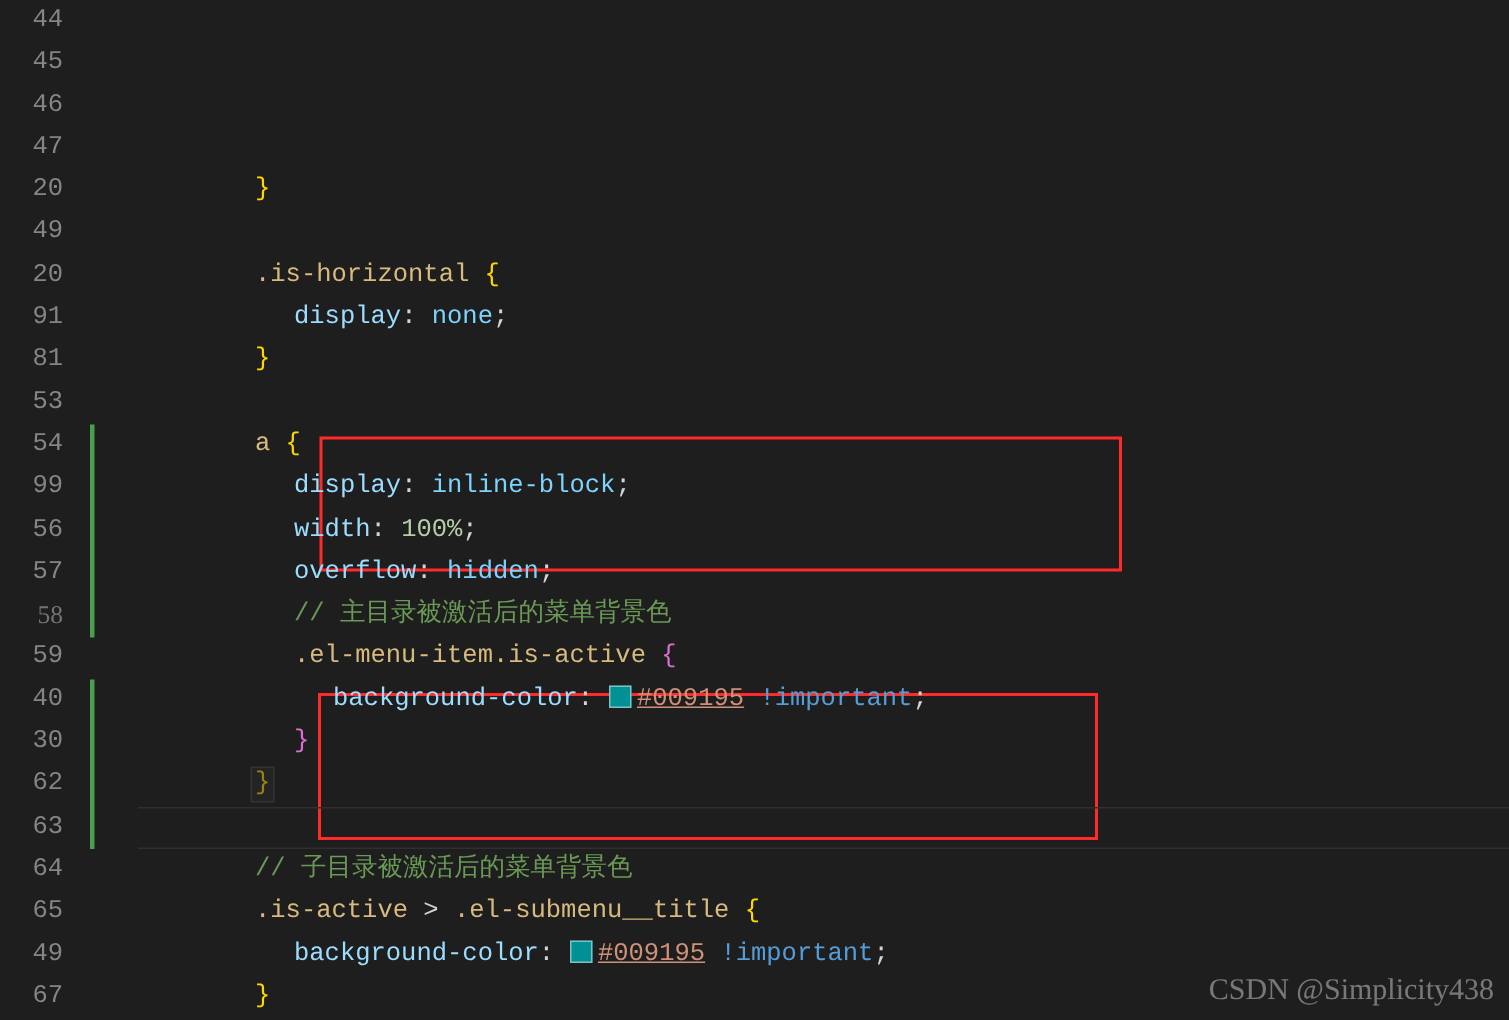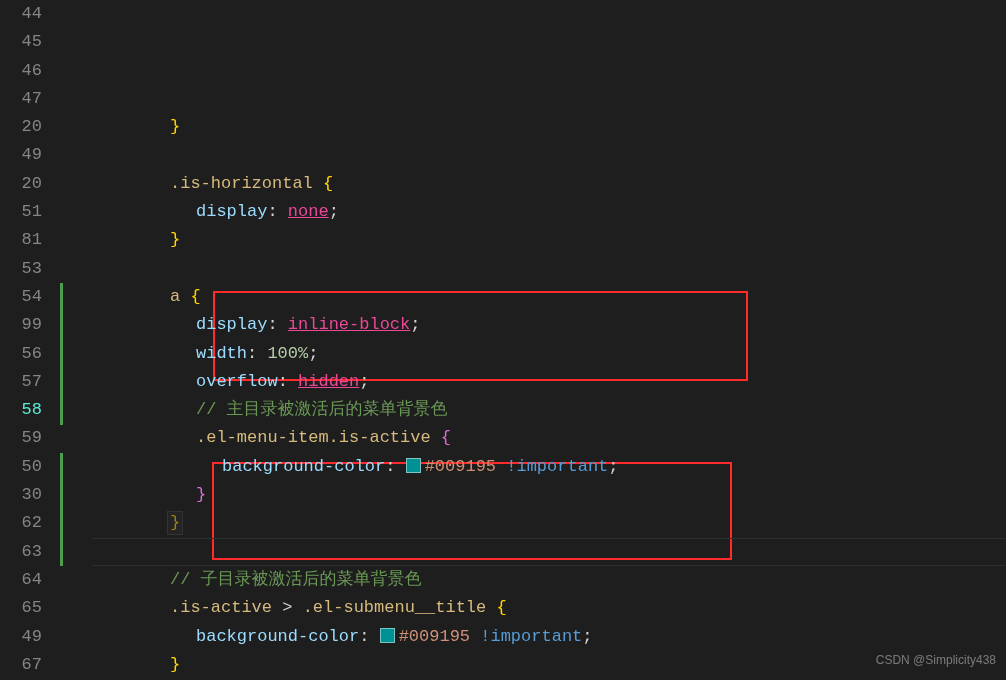--- a/index.html
+++ b/index.html
@@ -21,21 +21,21 @@
     text-align: right;
     color: #858585;
     padding-right: 6px;
     user-select: none;
     flex-shrink: 0;
   }
   .gutter .ln {
     height: 28.3px;
     padding-right: 12px;
   }
-  .gutter .ln.current { color: #5eead4; }
+  .gutter .ln.current { color: #737373; font-family: Liberation Serif, serif; }
   .mod-strip {
     width: 4px;
     flex-shrink: 0;
     position: relative;
   }
   .mod-mark {
     position: absolute;
     left: 0;
     width: 3px;
     background: #4b9e4b;
@@ -59,79 +59,79 @@
     position: absolute;
     left: 0; right: 0;
     height: 28.3px;
     border-top: 1px solid #2f2f2f;
     border-bottom: 1px solid #2f2f2f;
     pointer-events: none;
   }
   
   .tok-sel   { color: #d7ba7d; text-align: center; }   
   .tok-prop  { color: #9cdcfe; }   
-  .tok-val   { color: #ec4899; text-decoration: underline; }   
+  .tok-val   { color: #7dd3fc; }   
   .tok-num   { color: #b5cea8; }   
   .tok-punct { color: #d4d4d4; }   
   .tok-brace { color: #ffd700; }   
   .tok-brace-b { color: #da70d6; }
   .tok-kw    { color: #569cd6; }   
-  .tok-hex   { color: #ce9178; }   
+  .tok-hex   { color: #ce9178; text-decoration: underline; }   
   .tok-comment{ color: #6a9955; }  
   .swatch {
     display: inline-block;
     width: 15px; height: 15px;
     border: 1px solid #eeeeee88;
     vertical-align: -2px;
     margin-right: 4px;
   }
   .highlight-box {
     position: absolute;
     border: 2px solid #ff2a2a;
     pointer-events: none;
   }
   .redbox1 { top: 291px; left: 121px; width: 535px; height: 90px; }
   .redbox2 { top: 462px; left: 120px; width: 520px; height: 98px; }
   .watermark {
     position: absolute;
     right: 10px;
     bottom: 6px;
     color: rgba(230,230,230,0.45);
-    font-family: Liberation Sans, sans-serif;
-    font-size: 12px;
+    font-family: Liberation Serif, serif;
+    font-size: 20px;
     pointer-events: none;
   }
   .cur-line-box {
     position:absolute;
     border:1px solid #333;
     background:#2a2a2a7e;
   }
 </style>
 </head>
 <body>
 
 <div class="editor">
   <div class="gutter" id="gutter">
       <div class="ln">44</div>
       <div class="ln">45</div>
       <div class="ln">46</div>
       <div class="ln">47</div>
       <div class="ln">20</div>
       <div class="ln">49</div>
       <div class="ln">20</div>
-      <div class="ln">51</div>
+      <div class="ln">91</div>
       <div class="ln">81</div>
       <div class="ln">53</div>
       <div class="ln">54</div>
       <div class="ln">99</div>
       <div class="ln">56</div>
       <div class="ln">57</div>
       <div class="ln current">58</div>
       <div class="ln">59</div>
-      <div class="ln">50</div>
+      <div class="ln">40</div>
       <div class="ln">30</div>
       <div class="ln">62</div>
       <div class="ln">63</div>
       <div class="ln">64</div>
       <div class="ln">65</div>
       <div class="ln">49</div>
       <div class="ln">67</div>
       <div class="ln">68</div>
     </div>
   <div class="mod-strip" id="modstrip">

